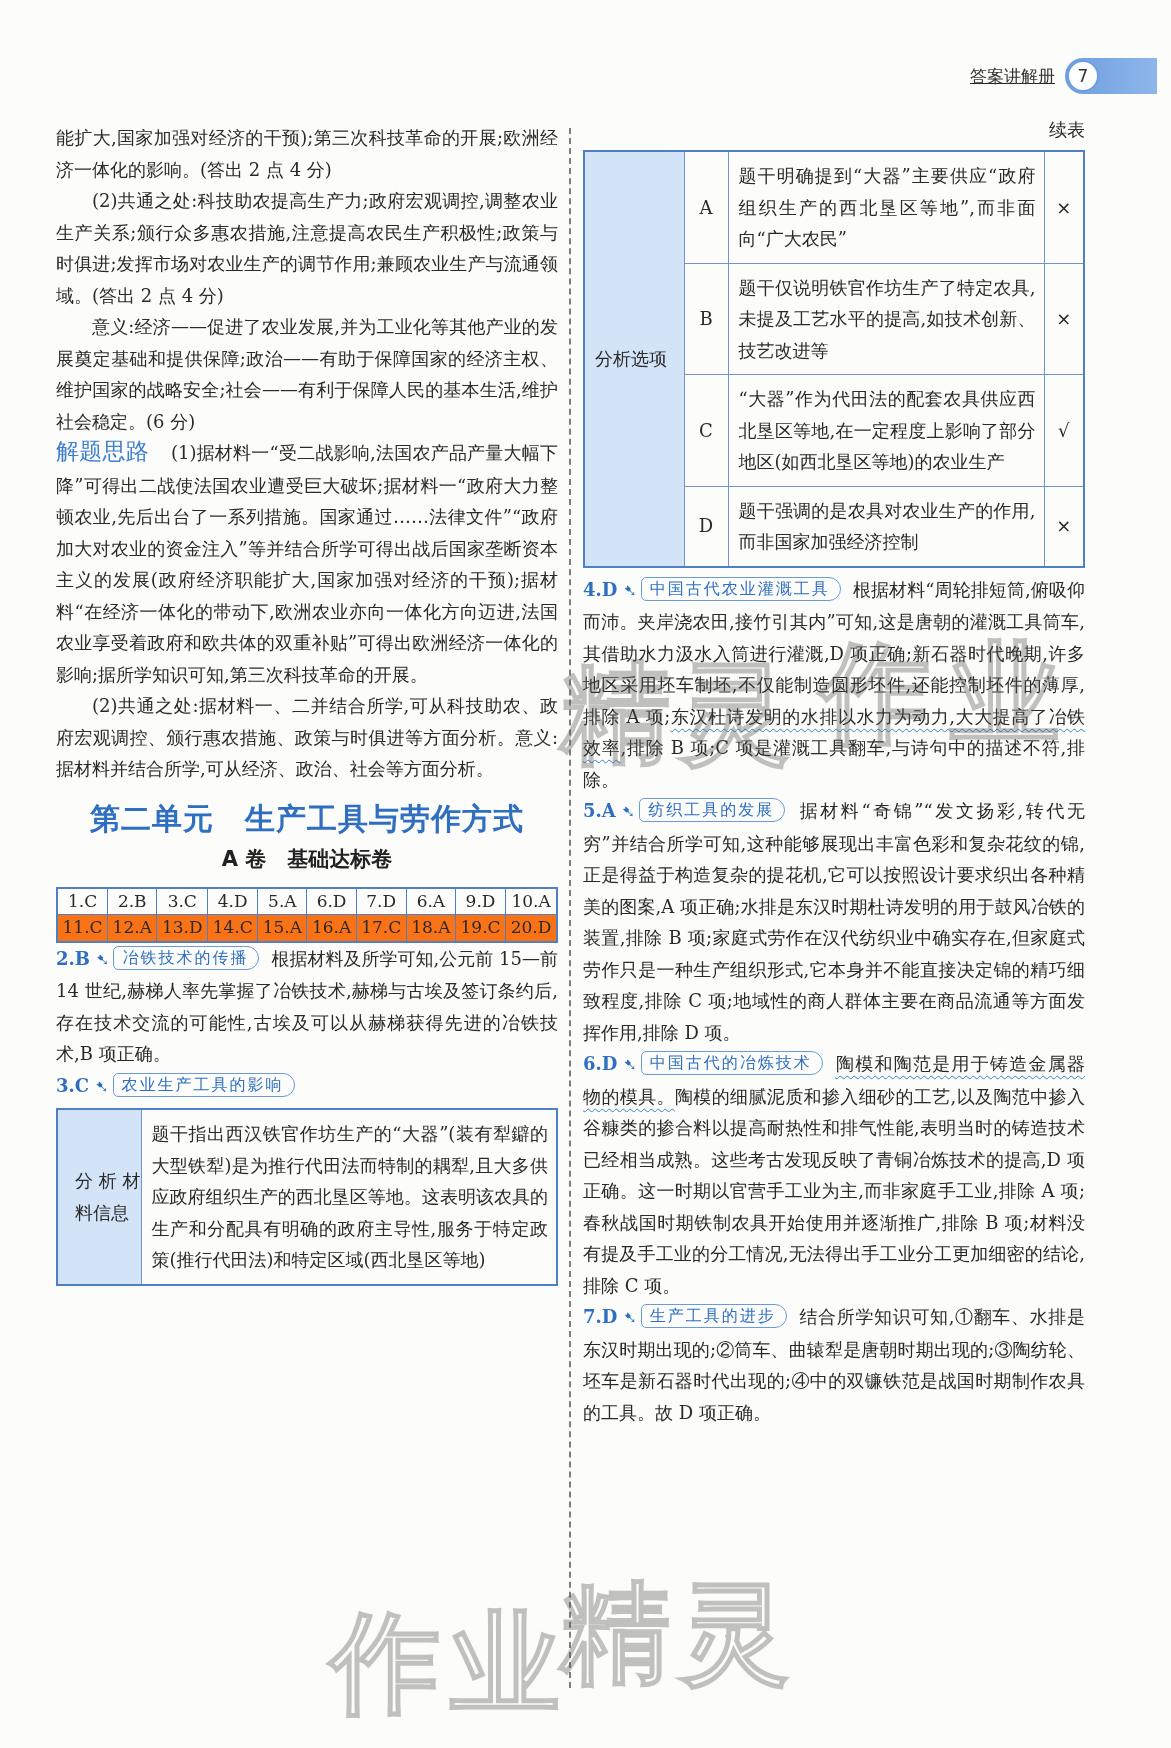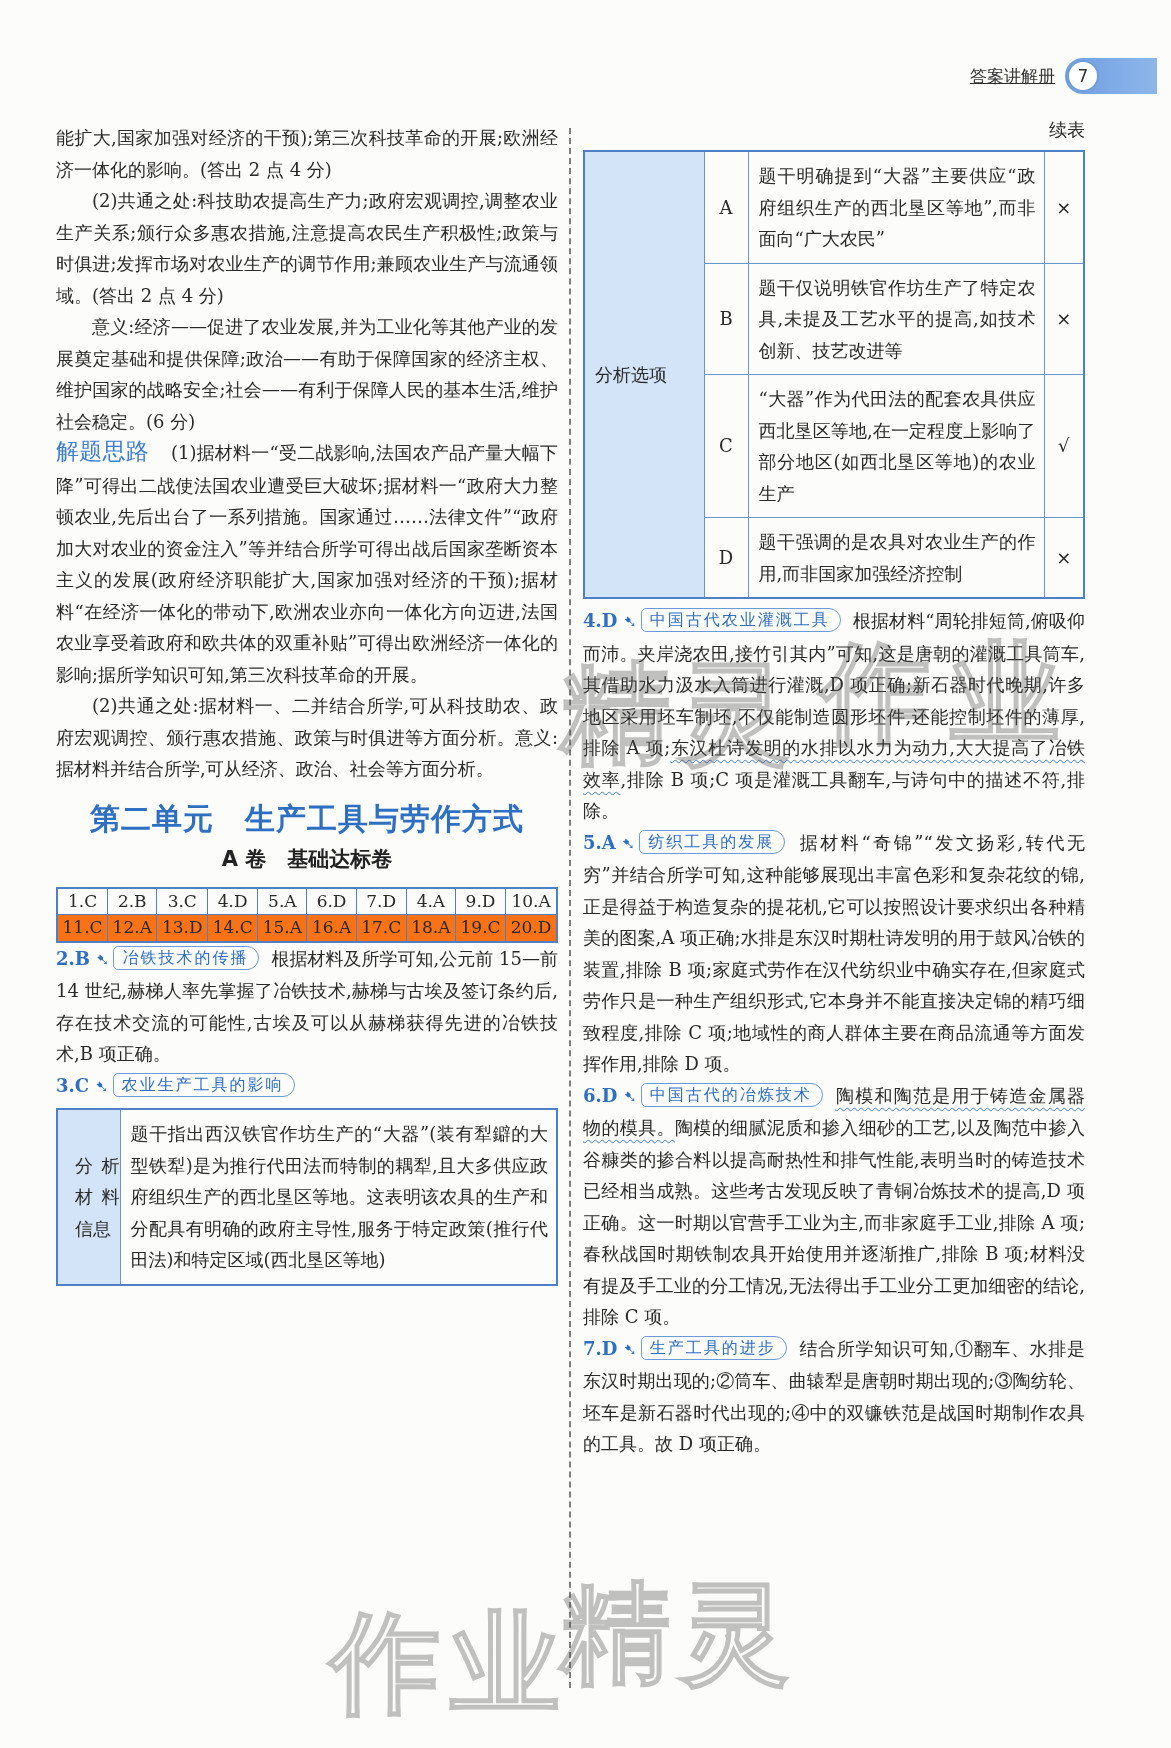--- a/index.html
+++ b/index.html
@@ -70,21 +70,21 @@
     <table class="answers">
       <tbody>
           <tr class="r1">
         <td>1.C</td>
         <td>2.B</td>
         <td>3.C</td>
         <td>4.D</td>
         <td>5.A</td>
         <td>6.D</td>
         <td>7.D</td>
-        <td>4.A</td>
+        <td>6.A</td>
         <td>9.D</td>
         <td>10.A</td>
       </tr>
       <tr class="r2">
         <td>11.C</td>
         <td>12.A</td>
         <td>13.D</td>
         <td>14.C</td>
         <td>15.A</td>
         <td>16.A</td>
@@ -102,33 +102,33 @@
       <span class="qnum">2.B</span><span class="tag-arrow">➷</span><span class="tag">冶铁技术的传播</span><span>根据材料及所学可知,公元前 15—前 14 世纪,赫梯人率先掌握了冶铁技术,赫梯与古埃及签订条约后,存在技术交流的可能性,古埃及可以从赫梯获得先进的冶铁技术,B 项正确。</span>
     </p>
 
     <p class="para">
       <span class="qnum">3.C</span><span class="tag-arrow">➷</span><span class="tag">农业生产工具的影响</span>
     </p>
 
     <table class="analysis" style="margin-top:6px;">
       <tbody>
           <tr>
-        <td class="label-cell" style="width:63px;padding-left:17px;">分析材料信息</td>
+        <td class="label-cell" style="width:84px;padding-left:17px;">分析材料信息</td>
         <td class="body">题干指出西汉铁官作坊生产的“大器”(装有犁鐴的大型铁犁)是为推行代田法而特制的耦犁,且大多供应政府组织生产的西北垦区等地。这表明该农具的生产和分配具有明确的政府主导性,服务于特定政策(推行代田法)和特定区域(西北垦区等地)</td>
       </tr>
     </tbody>
       </table>
   </div>
 
   <div class="col col-right">
     <div class="cont-label">续表</div>
     <table class="analysis">
       <tbody>
           <tr>
-        <td class="label-cell" rowspan="4" style="width:120px;margin-top:16px;">分析选项</td>
+        <td class="label-cell" rowspan="4" style="width:100px;margin-top:16px;">分析选项</td>
         <td class="opt">A</td>
         <td class="body">题干明确提到“大器”主要供应“政府组织生产的西北垦区等地”,而非面向“广大农民”</td>
         <td class="mark">×</td>
       </tr>
       <tr>
         <td class="opt">B</td>
         <td class="body">题干仅说明铁官作坊生产了特定农具,未提及工艺水平的提高,如技术创新、技艺改进等</td>
         <td class="mark">×</td>
       </tr>
       <tr>

